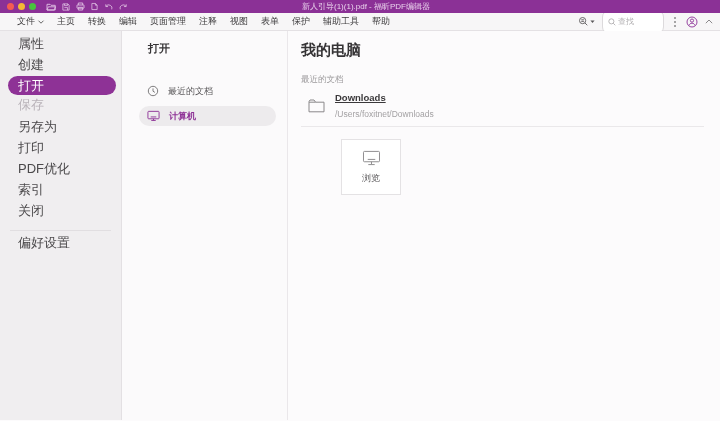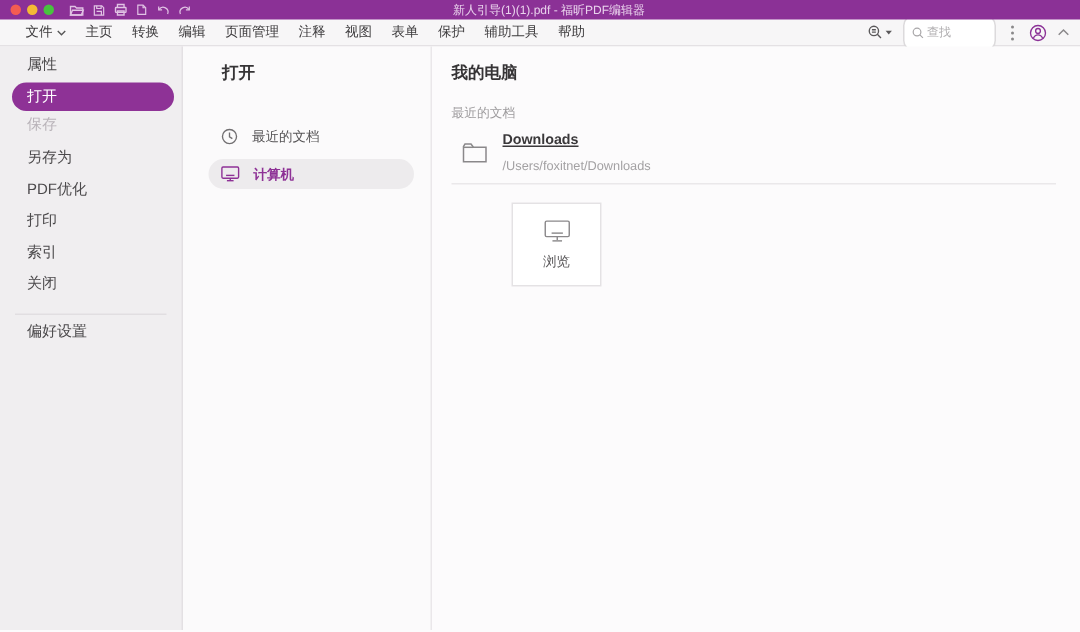--- a/index.html
+++ b/index.html
@@ -24,36 +24,36 @@
   .search-box{ width:62px; height:24px; background:#fff; border:1px solid #dcdadc; border-radius:7px; display:flex; align-items:center; gap:2px; padding:4px 5px; }
   .search-box input{ border:none; outline:none; width:100%; font-size:8px; color:#444; background:transparent; font-family:inherit; }
   .search-box input::placeholder{ color:#b0aeb0; }
   .dots{ width:2px; height:2px; border-radius:50%; background:#8a888a; box-shadow:0 -4px 0 #8a888a, 0 4px 0 #8a888a; margin:0 3px; }
 
   
   .bodywrap{ display:flex; height:389px; }
 
   
   .sidebar{ width:122px; background:#f0eef0; border-right:1px solid #e3e0e3; padding-top:2px; display:flex; flex-direction:column; }
-  .side-item{ height:21px; line-height:21px; padding-left:18px; font-size:10px; color:#4b494b; white-space:nowrap; cursor:default; }
+  .side-item{ height:21px; line-height:21px; padding-left:18px; font-size:13px; color:#4b494b; white-space:nowrap; cursor:default; }
   .side-item.selected{ background:#8e3296; color:#fff; border-radius:10px; margin:1px 5px 0 8px; padding-left:10px; height:19px; line-height:19px; }
   .side-item.disabled{ color:#b9b3b9;font-family:Liberation Mono, monospace; }
   .side-divider{ border-top:1px solid #e1dee1; margin:9px 10px 1px 10px; }
 
   
   .midpanel{ width:166px; background:#fbfafb; border-right:1px solid #eae7ea; padding-top:10px; }
   .mid-title{ font-size:11px; font-weight:bold; color:#363436; margin-left:26px; }
   .mid-list{ margin-top:25px; }
   .mid-item{ display:flex; align-items:center; gap:9px; height:20px; margin:0 11px 5px 17px; padding-left:8px; border-radius:10px; font-size:9px; color:#575557; cursor:default; }
   .mid-item .mi-ic{ display:flex; align-items:center; }
   .mid-item.selected{ background:#edebed; color:#8e3296; font-weight:bold; }
 
   
   .rightpanel{ flex:1; background:#fcfbfc; padding:10px 16px 0 13px; }
-  .right-title{ font-size:11px; font-weight:bold; color:#363436; }
+  .right-title{ font-size:15px; font-weight:bold; color:#363436; }
   .recent-label{ font-size:8.5px; color:#9c9a9c; margin-top:14px; }
   .folder-row{ display:flex; align-items:center; gap:10px; margin-top:6px; padding:0 0 7px 7px; border-bottom:1px solid #eae8ea; cursor:default; }
   .folder-name{ font-size:9.5px; font-weight:bold; color:#3a383a;text-decoration:underline; }
   .folder-path{ font-size:8.5px; color:#a3a1a3; margin-top:6px; }
   .browse-tile{ width:60px; height:56px; background:#fff; border:1px solid #e4e2e4; margin-top:12px; display:flex; flex-direction:column; align-items:center; justify-content:center; gap:6px; cursor:default;margin-left:40px; }
   .browse-label{ font-size:9px; color:#5a585a; }
 
   svg{ overflow:visible; }
 </style>
 </head>
@@ -158,25 +158,26 @@
           <path d="M0.8 4.2 L4 1 L7.2 4.2"></path>
         </svg>
     </span>
   </div>
 </div>
 
 <div class="bodywrap">
 
   <div class="sidebar">
     <div class="side-item">属性</div>
+    <div class="side-item">创建</div>
     <div class="side-item selected">打开</div>
     <div class="side-item disabled">保存</div>
     <div class="side-item">另存为</div>
+    <div class="side-item">打印</div>
     <div class="side-item">PDF优化</div>
-    <div class="side-item">打印</div>
     <div class="side-item">索引</div>
     <div class="side-item">关闭</div>
     <div class="side-divider"></div>
     <div class="side-item">偏好设置</div>
   </div>
 
   <div class="midpanel">
     <div class="mid-title">打开</div>
     <div class="mid-list">
       <div class="mid-item">

